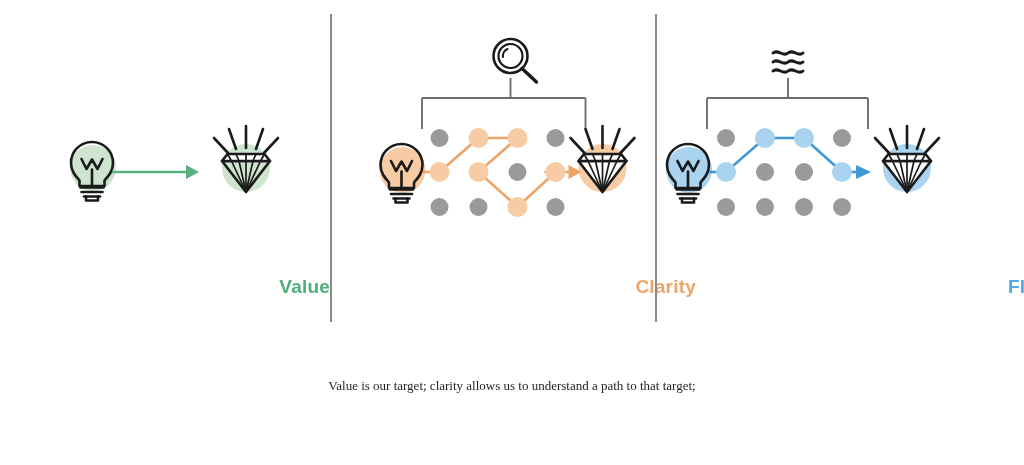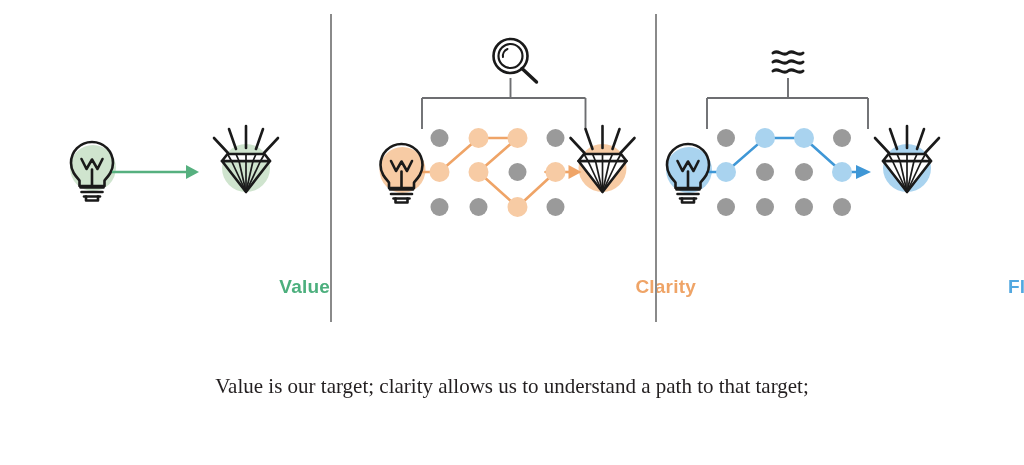--- a/index.html
+++ b/index.html
@@ -58,21 +58,21 @@
   }
 
   #caption {
     position: absolute;
     left: 0;
     top: 372px;
     width: 1024px;
     text-align: center;
     font-family: "Liberation Serif", serif;
     color: #231f20;
-    font-size: 21px;
+    font-size: 13px;
     line-height: 28px;
   }
   #caption .cap-line { display: block; }
 </style>
 </head>
 <body>
 
 <div id="infographic">
 
   <div class="panel" id="panel-value">

